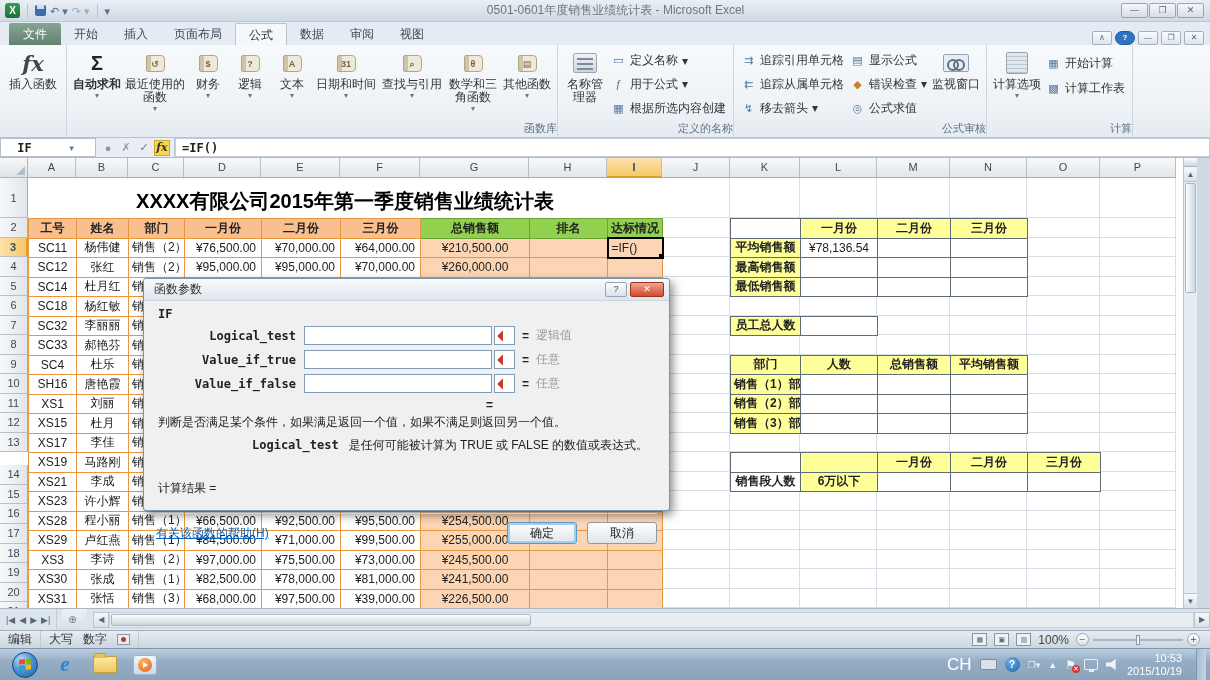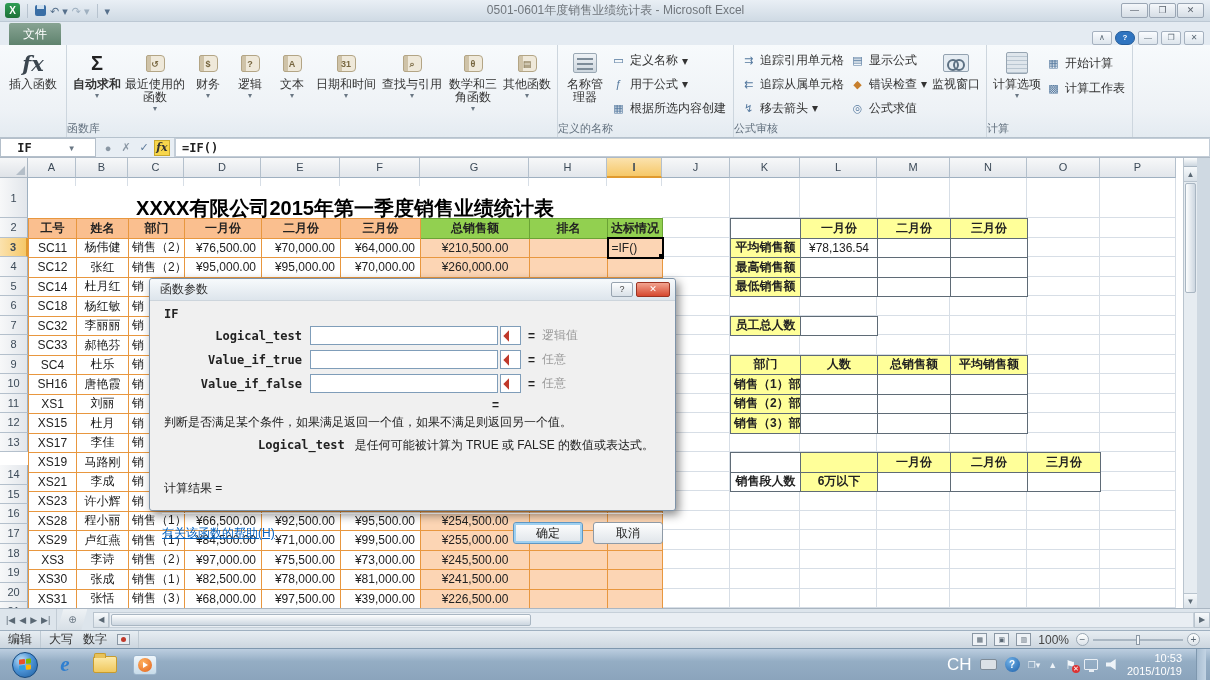--- a/index.html
+++ b/index.html
@@ -29,21 +29,21 @@
   .rtab.active{background:#f5f8fa;border:1px solid #b9c4ce;border-bottom:none;border-radius:2px 2px 0 0;color:#2a3440}
   .tabrow .rightmini{margin-left:auto;display:flex;align-items:center;gap:3px;padding-right:6px}
   .mini{width:20px;height:14px;border:1px solid #a5b1bf;border-radius:2px;background:linear-gradient(#fafcfe,#dde5ec);
     font-size:8px;color:#5a6874;text-align:center;line-height:12px}
   .mini.help{background:#2f74c0;color:#fff;border-color:#255d9a;border-radius:8px;font-weight:bold}
   
   .ribbon{position:absolute;top:45px;left:0;width:1210px;height:93px;background:linear-gradient(#f7fafc,#eef2f6 70%,#e4ebf1);
     border-bottom:1px solid #b6c2cd;display:flex}
   .rgroup{display:flex;flex-direction:column;border-right:1px solid #cdd6de;height:100%}
   .gitems{flex:1;display:flex;align-items:stretch;padding:3px 4px 0 4px}
-  .glabel{height:16px;text-align:left;font-size:11px;color:#62707e;line-height:14px}
+  .glabel{height:16px;text-align:right;font-size:11px;color:#62707e;line-height:14px}
   .bigbtn{width:58px;display:flex;flex-direction:column;align-items:center;text-align:center;
     font-size:12px;color:#333;line-height:13px;padding:2px 1px}
   .bigbtn .ic{height:26px;display:flex;align-items:center;justify-content:center;margin-bottom:2px}
   .bigbtn .dd{color:#6a7784;font-size:8px;line-height:9px}
   .fxglyph{font-family:"DejaVu Serif",serif;font-style:italic;font-weight:bold;font-size:21px;color:#3b464f}
   .sigma{font-size:20px;font-weight:bold;color:#222}
   .book{width:19px;height:17px;border:1px solid #b3a585;border-radius:2px 4px 4px 2px;
     background:linear-gradient(90deg,#cfc3a8 0 4px,#efe9da 4px);position:relative;
     font-size:9px;color:#77663f;text-align:center;line-height:16px;font-weight:bold}
   .smallcol{display:flex;flex-direction:column;justify-content:space-around;padding:1px 3px}
@@ -80,21 +80,21 @@
   .colhead.sel{background:linear-gradient(#fbe2ae,#f6c868);border-bottom:2px solid #e09a2f;font-weight:bold}
   #rowheads{position:absolute;left:0;top:20px;width:28px}
   .rowhead{width:28px;text-align:center;font-size:11px;color:#3c4a58;
     background:linear-gradient(90deg,#f7f8f9,#e2e6eb);border-right:1px solid #9fb0c0;border-bottom:1px solid #b4c0cc;
     display:flex;align-items:center;justify-content:center}
   .rowhead.sel{background:linear-gradient(90deg,#fbe2ae,#f6c868);border-right:2px solid #e09a2f;font-weight:bold}
   .gridarea{position:absolute;left:28px;top:20px;width:1155px;height:430px;overflow:hidden;background:#fff}
   .gl{position:absolute;background:#d7dee6}
   .gl.v{width:1px;top:0;height:430px}
   .gl.h{height:1px;left:0;width:1148px}
-  .sheettitle{position:absolute;left:0;top:8px;width:634px;height:44px;background:#fff;
+  .sheettitle{position:absolute;left:0;top:1px;width:634px;height:44px;background:#fff;
     display:flex;align-items:center;justify-content:center;font-size:20px;font-weight:bold;color:#000}
   table.sheet-tbl{border-collapse:collapse;table-layout:fixed;position:absolute}
   table.sheet-tbl td{overflow:hidden;white-space:nowrap;font-size:12px;height:19.5px;padding:0;text-align:center;background:#fff}
   .main-tbl{left:0;top:40px;width:634px}
   .main-tbl td{border:1px solid #e8973f}
   .main-tbl tr{height:19.5px}
   .hdr-o{background:#FABF8F!important;font-weight:bold}
   .hdr-g{background:#92D050!important;font-weight:bold;border-color:#6aa335!important}
   .peach{background:#FCD5B4!important}
   .num{text-align:right!important;padding-right:5px!important}
@@ -104,21 +104,21 @@
   .aux-tbl td{border:1px solid #5f6b76}
   .ylw{background:#FFFF99!important;font-weight:bold}
   
   .vscroll{position:absolute;left:1183px;top:158px;width:14px;height:450px;background:#e6ecf1;border-left:1px solid #b9c4ce}
   .vs-split{height:9px;background:linear-gradient(#fdfefe,#cdd7e0);border-bottom:1px solid #a9b6c2}
   .vs-btn{height:15px;text-align:center;font-size:8px;color:#5a6874;line-height:15px;background:linear-gradient(#f6f9fb,#d9e1e8);border-bottom:1px solid #b9c4ce}
   .vs-thumb{margin:1px;height:110px;background:linear-gradient(90deg,#fdfefe,#ccd6e0);border:1px solid #a9b6c2;border-radius:2px}
   .vs-bot{position:absolute;bottom:0;width:100%;height:15px;text-align:center;font-size:8px;color:#5a6874;line-height:15px;background:linear-gradient(#f6f9fb,#d9e1e8);border-top:1px solid #b9c4ce}
   .rframe{position:absolute;left:1197px;top:158px;width:13px;height:450px;background:#cfd9e2}
   
-  .dialog{position:absolute;left:149px;top:278px;width:527px;height:233px;background:#f0f0f0;
+  .dialog{position:absolute;left:143px;top:278px;width:527px;height:233px;background:#f0f0f0;
     border:1px solid #7e93a8;border-radius:3px;box-shadow:3px 4px 10px rgba(0,0,0,.45);z-index:20}
   .dlg-title{height:22px;background:linear-gradient(#f7fafc,#dde5ec);border-bottom:1px solid #cdd5dc;
     display:flex;align-items:center;padding:0 5px 0 10px;border-radius:3px 3px 0 0}
   .dlg-title .t{flex:1;font-size:12px;color:#333}
   .dbtn{width:22px;height:15px;border:1px solid #98a4b0;border-radius:2px;text-align:center;font-size:9px;
     line-height:13px;background:linear-gradient(#fdfefe,#d9e1e8);color:#444;margin-left:3px}
   .dbtn.close{background:linear-gradient(#f2a490,#d6482f);border-color:#9c3322;color:#fff;font-weight:bold;width:34px}
   .dlg-body{padding:4px 12px 6px 12px;position:relative;height:209px}
   .dlg-func{font-family:"DejaVu Sans Mono",monospace;font-weight:bold;font-size:12px;margin:2px 0 4px 2px}
   .prow{display:flex;align-items:center;margin:5px 0}
@@ -214,20 +214,29 @@
     <div class="wtitle">0501-0601年度销售业绩统计表 - Microsoft Excel</div>
     <div class="winbtns">
       <span class="wbtn">—</span>
       <span class="wbtn">❐</span>
       <span class="wbtn">✕</span>
     </div>
   </div>
 
   <div class="tabrow">
     <span class="ftab">文件</span>
+    <div style="display:flex">
+        <span class="rtab">开始</span>
+        <span class="rtab">插入</span>
+        <span class="rtab">页面布局</span>
+        <span class="rtab active">公式</span>
+        <span class="rtab">数据</span>
+        <span class="rtab">审阅</span>
+        <span class="rtab">视图</span>
+      </div>
     <div class="rightmini">
       <span class="mini">∧</span>
       <span class="mini help">?</span>
       <span class="mini">—</span>
       <span class="mini">❐</span>
       <span class="mini">✕</span>
     </div>
   </div>
 
   <div class="ribbon">

